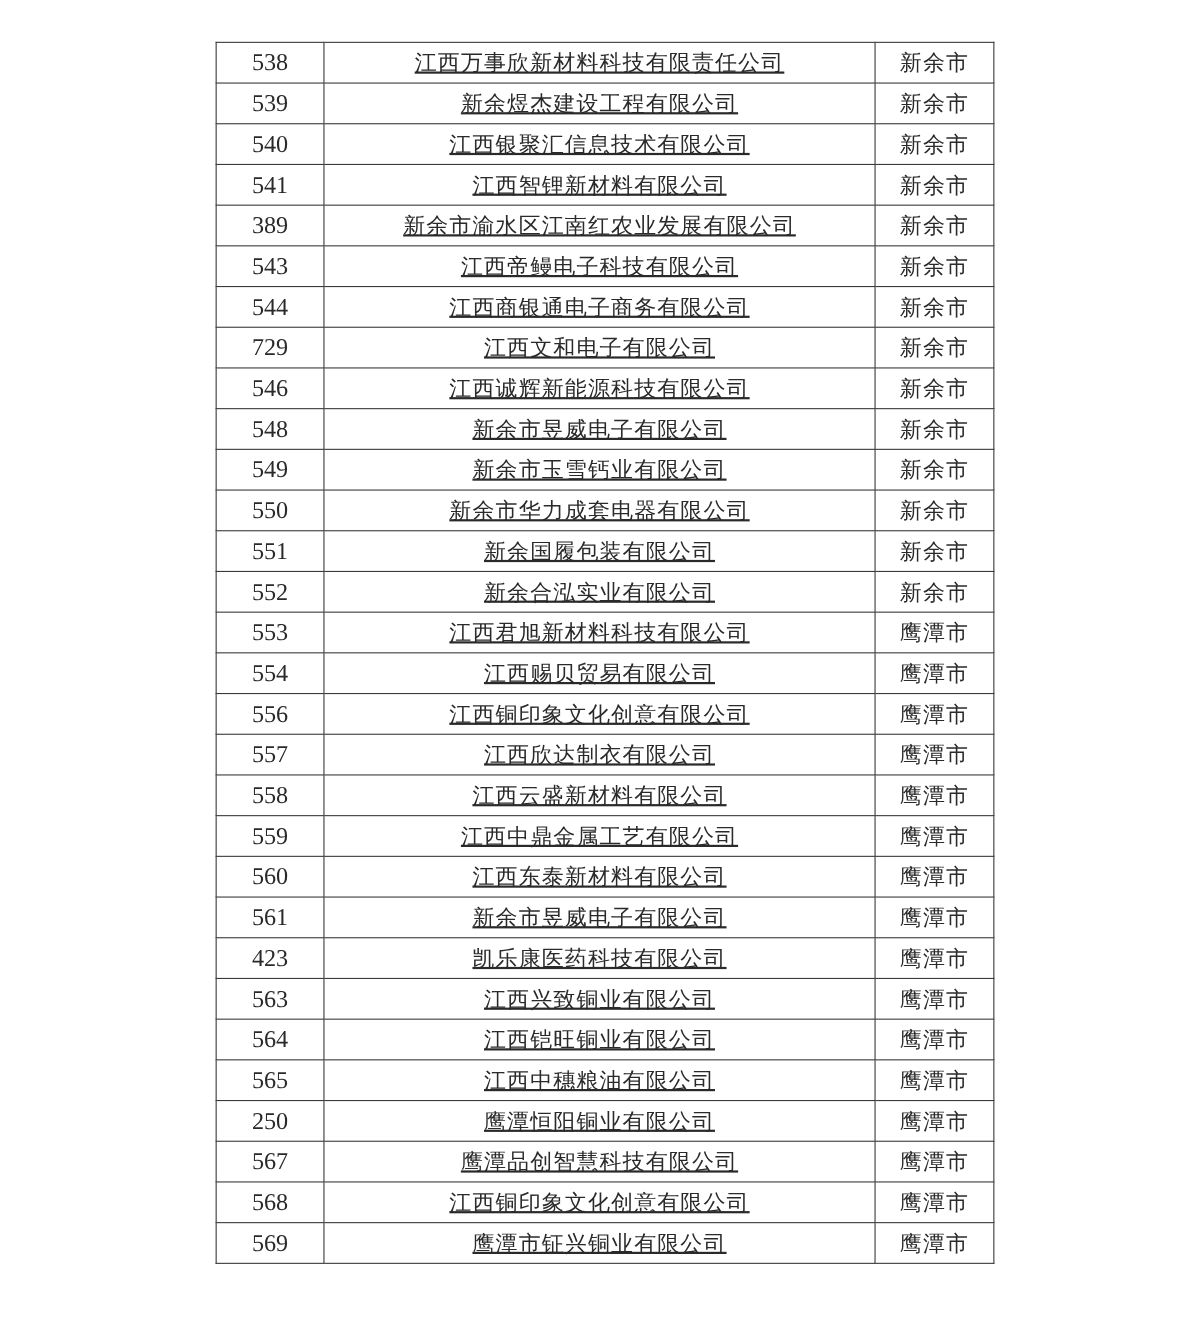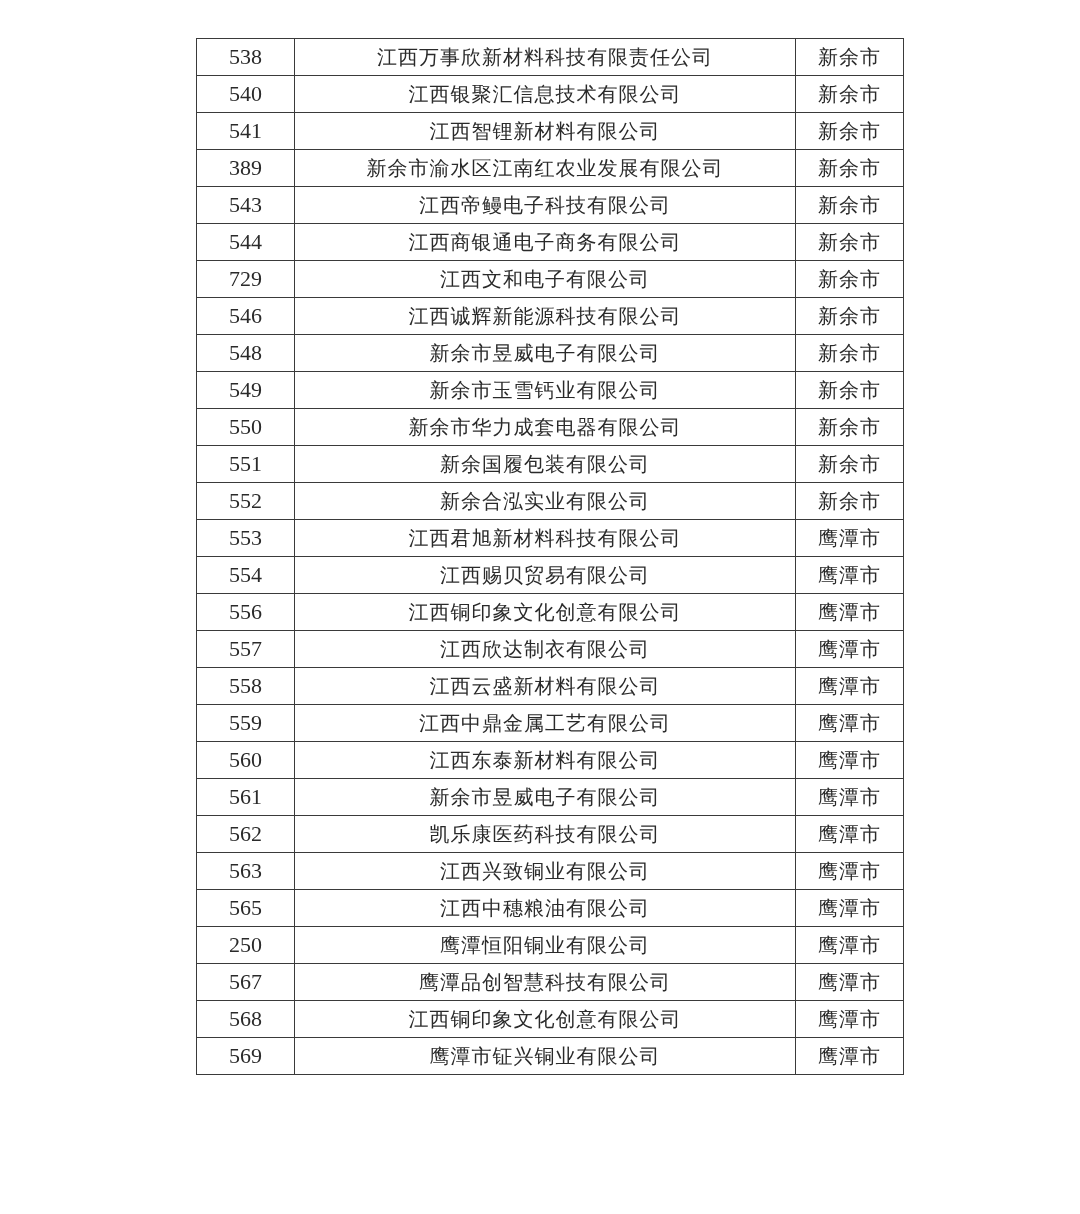--- a/index.html
+++ b/index.html
@@ -13,35 +13,40 @@
   td {
     border: 1.5px solid #3a3a3a;
     height: 36px;
     padding: 0;
     text-align: center;
     vertical-align: middle;
     font-size: 20px;
     white-space: nowrap;
   }
   td.col-no { width: 97px; font-family: "Liberation Serif", "DejaVu Serif", serif; font-size: 22px; }
-  td.col-name { width: 500px; letter-spacing: 1px; }
+  td.col-name { width: 500px; letter-spacing: 1px; text-decoration: underline; }
   td.col-city { width: 107px; letter-spacing: 1px; }
 </style>
 </head>
 <body>
 
 <div class="table-wrap">
   <table>
     <tbody id="tbody">
   <tr>
     <td class="col-no">538</td>
     <td class="col-name">江西万事欣新材料科技有限责任公司</td>
     <td class="col-city">新余市</td>
   </tr>
 
+  <tr>
+    <td class="col-no">539</td>
+    <td class="col-name">新余煜杰建设工程有限公司</td>
+    <td class="col-city">新余市</td>
+  </tr>
 
   <tr>
     <td class="col-no">540</td>
     <td class="col-name">江西银聚汇信息技术有限公司</td>
     <td class="col-city">新余市</td>
   </tr>
 
   <tr>
     <td class="col-no">541</td>
     <td class="col-name">江西智锂新材料有限公司</td>
@@ -152,31 +157,36 @@
     <td class="col-city">鹰潭市</td>
   </tr>
 
   <tr>
     <td class="col-no">561</td>
     <td class="col-name">新余市昱威电子有限公司</td>
     <td class="col-city">鹰潭市</td>
   </tr>
 
   <tr>
-    <td class="col-no">562</td>
+    <td class="col-no">423</td>
     <td class="col-name">凯乐康医药科技有限公司</td>
     <td class="col-city">鹰潭市</td>
   </tr>
 
   <tr>
     <td class="col-no">563</td>
     <td class="col-name">江西兴致铜业有限公司</td>
     <td class="col-city">鹰潭市</td>
   </tr>
 
+  <tr>
+    <td class="col-no">564</td>
+    <td class="col-name">江西铠旺铜业有限公司</td>
+    <td class="col-city">鹰潭市</td>
+  </tr>
 
   <tr>
     <td class="col-no">565</td>
     <td class="col-name">江西中穗粮油有限公司</td>
     <td class="col-city">鹰潭市</td>
   </tr>
 
   <tr>
     <td class="col-no">250</td>
     <td class="col-name">鹰潭恒阳铜业有限公司</td>

